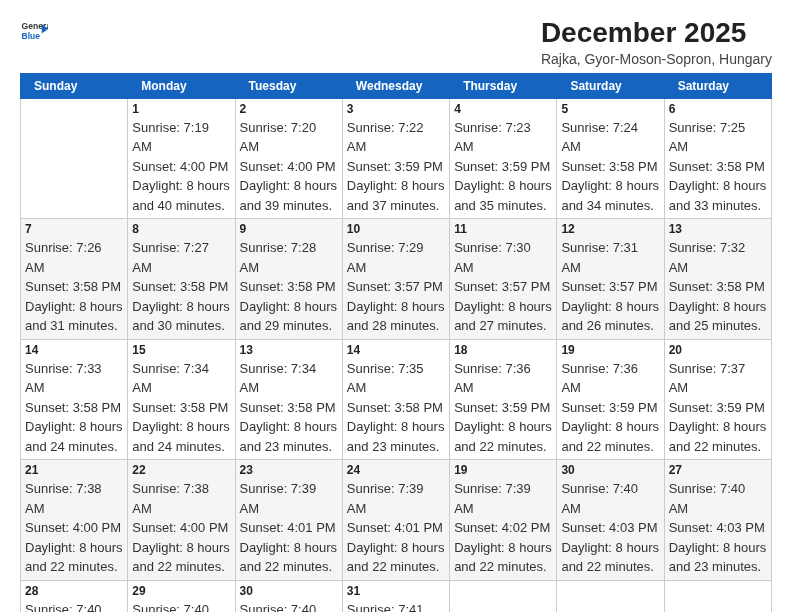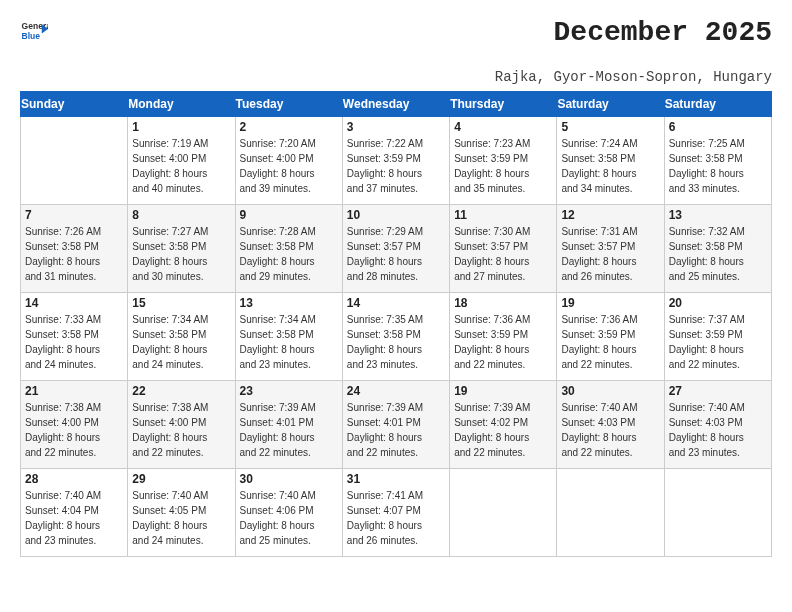--- a/index.html
+++ b/index.html
@@ -24,66 +24,65 @@
     .logo {
       display: flex;
       align-items: center;
       gap: 4px;
     }
     .logo-icon {
       width: 28px;
       height: 28px;
     }
     .title-area {
-      text-align: right;
-      font-family: Liberation Mono, monospace;
+      text-align: left;
     }
     .month-title {
       font-size: 28px;
       font-weight: bold;
       color: #222;
       line-height: 1.1;
     }
     .location-title {
       font-size: 14px;
       color: #444;
-      margin-top: 20px;
+      margin-top: 2px;
     }
     .calendar-table {
       width: 100%;
       border-collapse: collapse;
       table-layout: fixed;
     }
     .calendar-table th {
       background-color: #1565c0;
       color: #fff;
       font-size: 12px;
       font-weight: bold;
-      padding: 5px 0;
+      padding: 5px 13px;
       text-align: left;
       border: 1px solid #1565c0;
     }
     .calendar-table td {
       border: 1px solid #ccc;
       vertical-align: top;
       padding: 3px 4px;
       height: 88px;
       background: #fff;
     }
     .calendar-table tr:nth-child(even) td {
       background: #f5f5f5;
     }
     .day-number {
       font-size: 12px;
       font-weight: bold;
       color: #222;
       margin-bottom: 2px;
     }
     .day-info {
-      font-size: 10px;
+      font-size: 13px;
       color: #333;
       line-height: 1.5;
     }
     .empty-cell {
       background: #fff !important;
     }
   </style>
 </head>
 <body>
 

